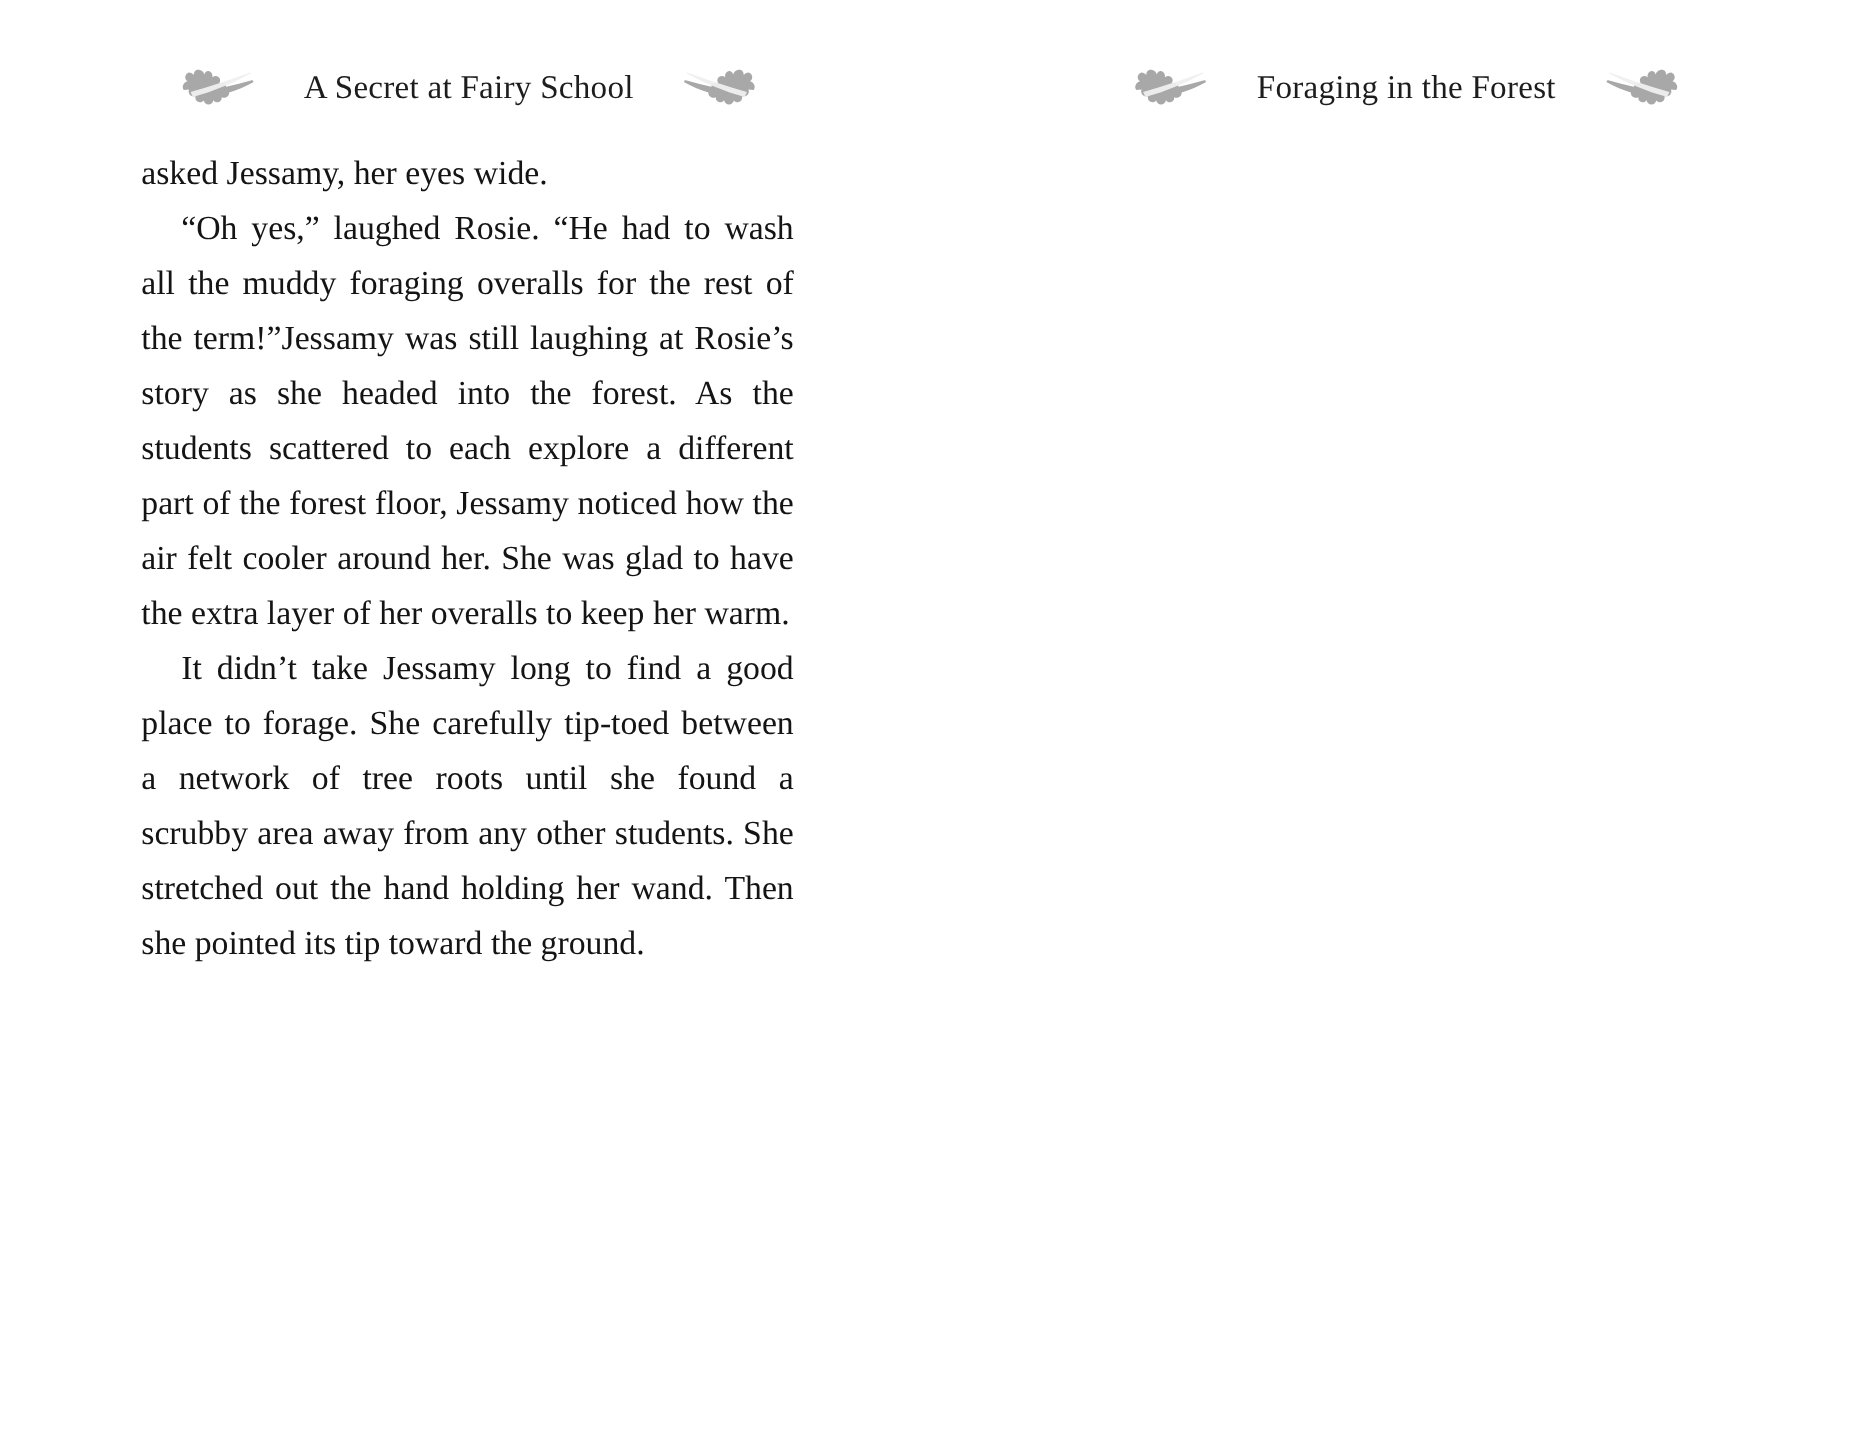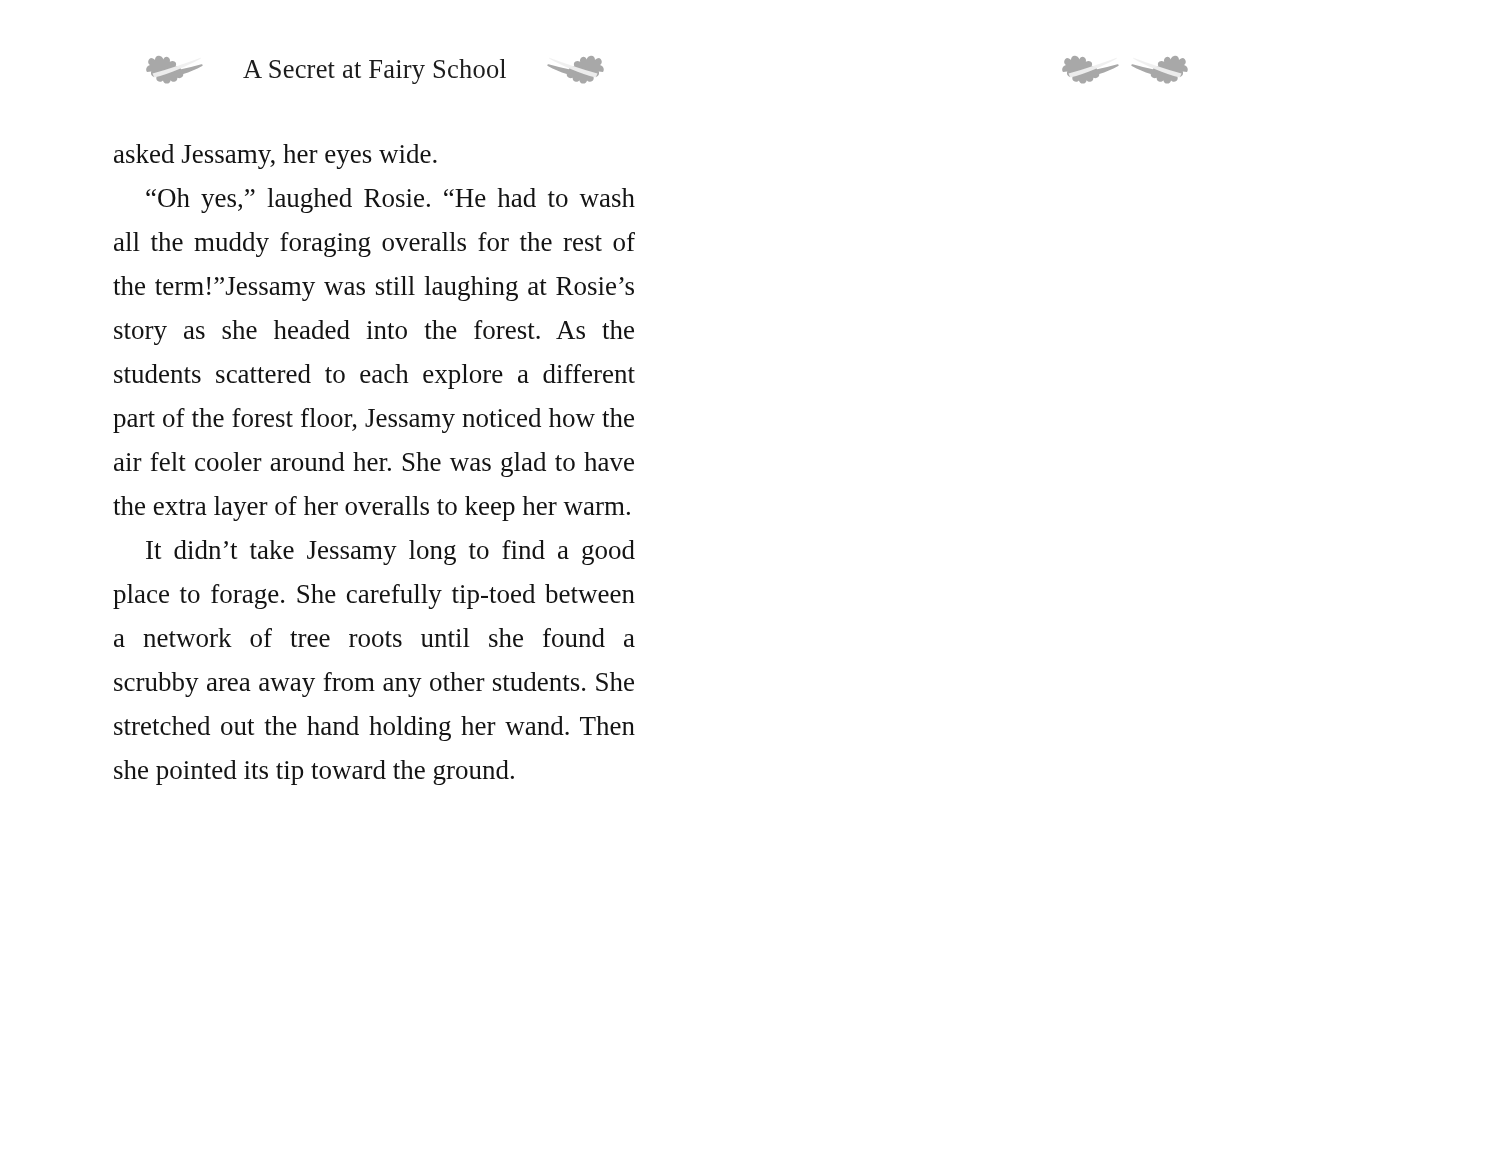--- a/index.html
+++ b/index.html
@@ -47,21 +47,21 @@
     line-height:44px;
     text-align:justify;
     text-justify:inter-word;
     color:#141414;
     -webkit-font-smoothing:antialiased;
   }
   .col p{margin:0;}
   .col p.ind{text-indent:32px;}
   .col p.noind{text-indent:0;}
 
-  .left-col{left:113px;top:132px;width:522px;}
+  .left-col{left:113px;top:116px;width:522px;}
 </style>
 </head>
 <body>
 
 <div class="spread">
 
   <div class="page page-left">
 
     <div class="runhead">
       <svg class="leaf" viewBox="0 0 66 34">
@@ -82,20 +82,21 @@
     </div>
   </div>
 
   <div class="page page-right">
 
     <div class="runhead">
       <svg class="leaf" viewBox="0 0 66 34">
         <path fill="#a8a8a8" d="M4 20c-2-3 0-6 3-7-3-2-2-6 1-7 2 0 3 1 4 2 0-3 2-5 5-4 2 .5 3 2 3.5 3.5C21 5 23.5 4 25.5 5.5c1.5 1.2 1.7 3 1.3 4.3 2.4-1.6 5-1 6 1 .6 1.3.3 2.7-.4 3.7 2.6-.7 5.2.7 5.6 2.8 6.6-1.5 13.5-3.2 20.4-5.1 1.2-.3 1.9 1.2.8 1.8-6.2 3.4-12.6 6-18.9 8 .2 2.3-1.7 4.2-4 4.2-.7 0-1.4-.2-2-.5.3 1.6-.6 3.3-2.3 3.9-1.7.6-3.4-.1-4.3-1.4-.3 2-2 3.5-4 3.4-1.9 0-3.4-1.4-3.7-3.2-1.3 1.6-3.7 1.9-5.3.6-1.3-1-1.7-2.6-1.2-4-2.5.5-5-.9-5.5-3.1-.2-.9 0-1.8.3-2.4z"></path>
         <path fill="#efefef" d="M9.5 21.6c8-2.3 16.3-4.8 24.6-7.6 8-2.7 15.8-5.4 23-8.1.5-.2.8.5.4.8-6.6 3.6-14 7.2-21.8 10.5-8.3 3.5-16.6 6.3-24.5 8.4-.5.1-.8-.6-.3-.8l-1.4-3.2z" opacity=".95"></path>
       </svg>
+      <span class="title">Foraging in the Forest</span>
       <svg class="leaf flip" viewBox="0 0 66 34">
         <path fill="#a8a8a8" d="M4 20c-2-3 0-6 3-7-3-2-2-6 1-7 2 0 3 1 4 2 0-3 2-5 5-4 2 .5 3 2 3.5 3.5C21 5 23.5 4 25.5 5.5c1.5 1.2 1.7 3 1.3 4.3 2.4-1.6 5-1 6 1 .6 1.3.3 2.7-.4 3.7 2.6-.7 5.2.7 5.6 2.8 6.6-1.5 13.5-3.2 20.4-5.1 1.2-.3 1.9 1.2.8 1.8-6.2 3.4-12.6 6-18.9 8 .2 2.3-1.7 4.2-4 4.2-.7 0-1.4-.2-2-.5.3 1.6-.6 3.3-2.3 3.9-1.7.6-3.4-.1-4.3-1.4-.3 2-2 3.5-4 3.4-1.9 0-3.4-1.4-3.7-3.2-1.3 1.6-3.7 1.9-5.3.6-1.3-1-1.7-2.6-1.2-4-2.5.5-5-.9-5.5-3.1-.2-.9 0-1.8.3-2.4z"></path>
         <path fill="#efefef" d="M9.5 21.6c8-2.3 16.3-4.8 24.6-7.6 8-2.7 15.8-5.4 23-8.1.5-.2.8.5.4.8-6.6 3.6-14 7.2-21.8 10.5-8.3 3.5-16.6 6.3-24.5 8.4-.5.1-.8-.6-.3-.8l-1.4-3.2z" opacity=".95"></path>
       </svg>
     </div>
 
   </div>
 
 </div>
 

